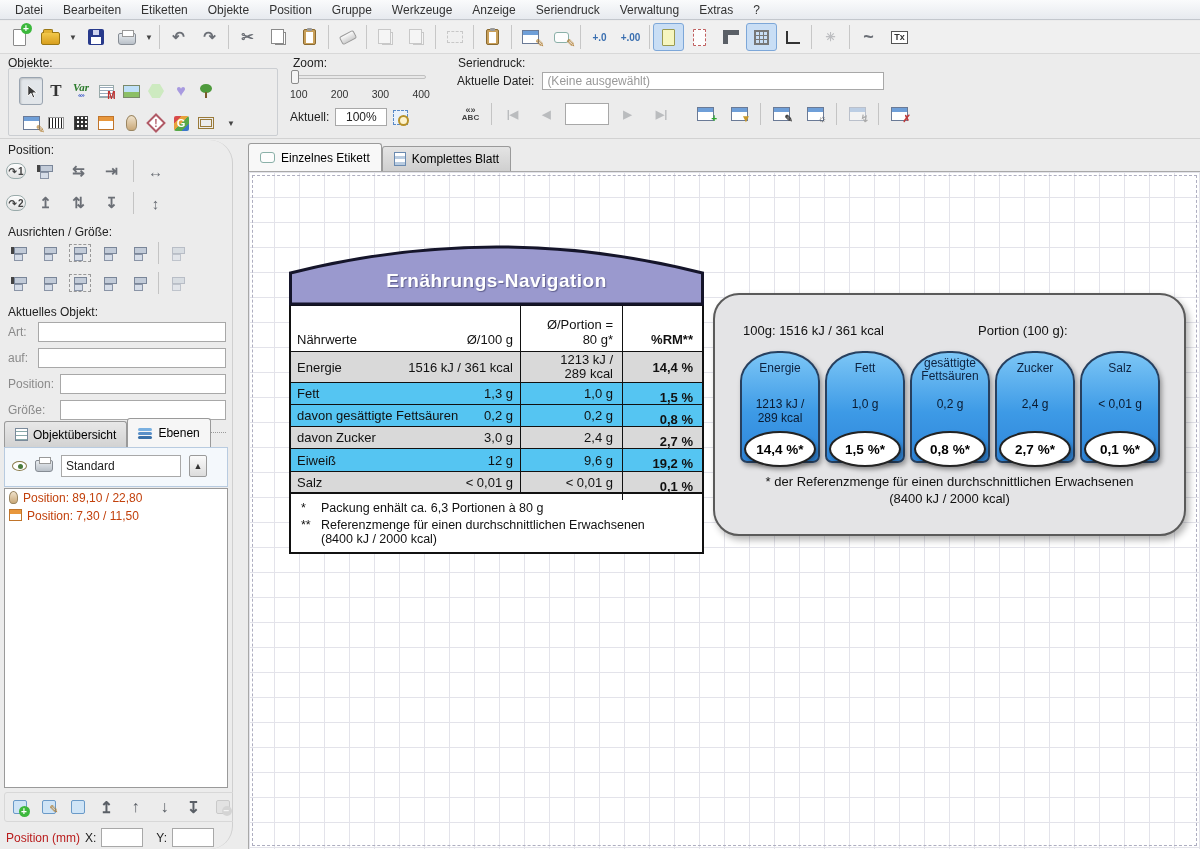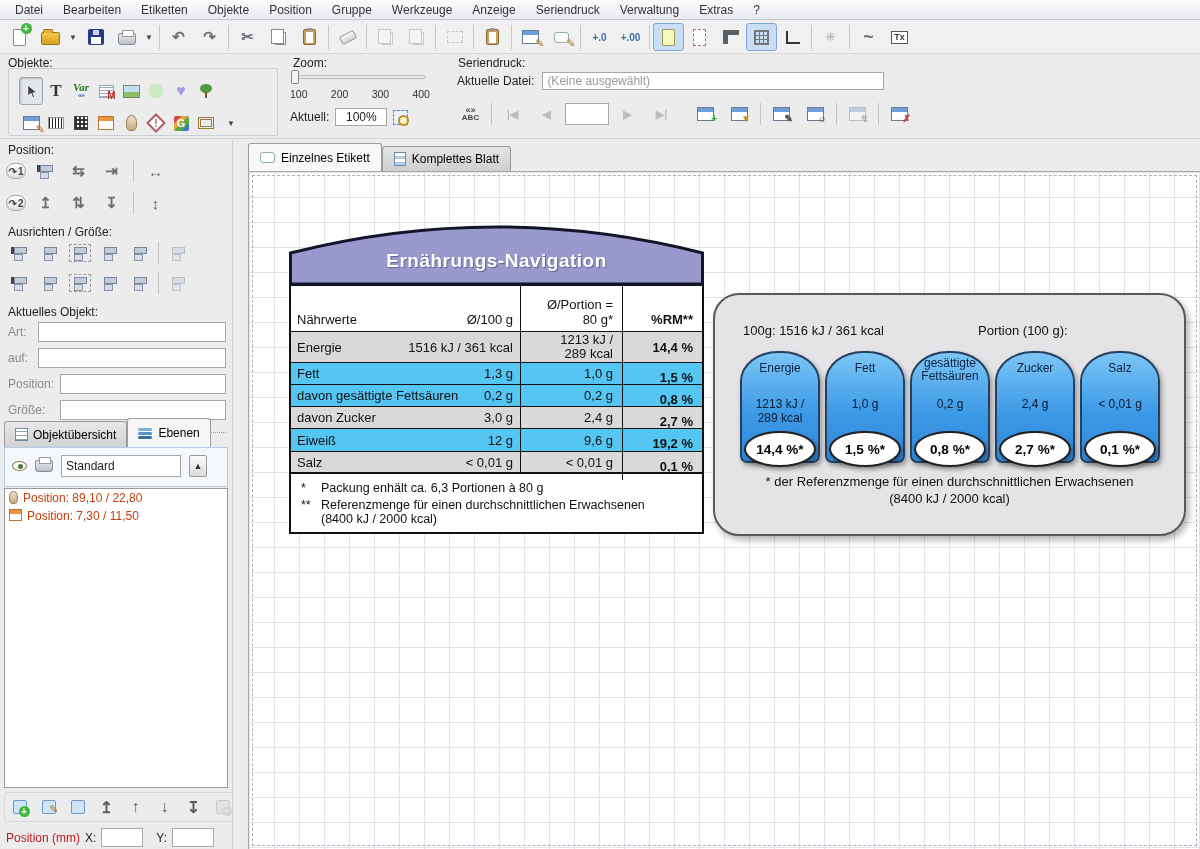--- a/index.html
+++ b/index.html
@@ -111,21 +111,21 @@
   .varT{font-family:"Liberation Serif",serif;font-size:11px;font-weight:bold;font-style:italic;color:#2a7a2a;line-height:8px;text-align:center;}
   .varT small{display:block;color:#3c5ac8;font-size:8px;letter-spacing:-1px;}
   .heartc{font-size:16px;color:#a89ae0;}
   
   .slider-track{position:absolute;height:4px;background:#e8e8e8;border:1px solid #c0c0c0;border-radius:2px;}
   .slider-thumb{position:absolute;width:8px;height:14px;background:#f4f4f4;border:1px solid #8a8a8a;border-radius:2px;}
   .ticks{position:absolute;display:flex;justify-content:space-between;font-size:10.5px;color:#333;}
   .inputbox{border:1px solid #a8a8a8;background:#fff;font-family:inherit;font-size:12px;color:#222;padding:1px 4px;}
   .gray-input{color:#999;}
   
-  .sidebar{position:absolute;left:0;top:140px;width:233px;height:709px;background:#ececec;border-right:1px solid #cfcfcf;}
+  .sidebar{position:absolute;left:0;top:140px;width:233px;height:709px;background:#ececec;border-right:1px solid #cfcfcf;border-radius:23px;}
   .sec-label{position:absolute;left:8px;font-size:12px;color:#222;}
   .sbtn{width:27px;height:26px;border:1px solid transparent;border-radius:3px;background:transparent;
     display:flex;align-items:center;justify-content:center;padding:0;}
   .vline{width:1px;height:22px;background:#c4c4c4;margin:0 2px;}
   .dotted-sep{position:absolute;left:4px;right:6px;border-top:1px dotted #9a9a9a;}
   .num-badge{width:20px;height:16px;border:1px solid #9aa;border-radius:8px;background:linear-gradient(#fdfdfd,#e2e2e2);
     font-size:10px;font-weight:bold;color:#444;display:flex;align-items:center;justify-content:center;gap:1px;}
   .ai{position:relative;width:20px;height:16px;}
   .ai::before{content:"";position:absolute;left:4px;top:2px;width:11px;height:5px;background:#c2cbd8;border:1px solid #7a8699;}
   .ai::after{content:"";position:absolute;left:4px;top:9px;width:7px;height:5px;background:#d6dde8;border:1px solid #8a94a6;}
@@ -153,21 +153,21 @@
     border:1px solid #9a9a9a;border-bottom:none;border-radius:3px 3px 0 0;background:linear-gradient(#e4e4e4,#cfcfcf);}
   .ctab.active{background:#f8f8f8;height:28px;}
   .i-label1{width:15px;height:11px;border:1.5px solid #8ab0a8;border-radius:3px;background:#fdfdfd;}
   .i-sheet{width:12px;height:14px;border:1px solid #6a8ab0;background:
     repeating-linear-gradient(0deg,#b8cbe0 0 3px,#fff 3px 6px);}
   .canvas{position:absolute;left:15px;top:31px;width:952px;height:678px;background:#fff;
     background-image:linear-gradient(#e3e3ea 1px,transparent 1px),linear-gradient(90deg,#e3e3ea 1px,transparent 1px);
     background-size:25px 25px;border-top:1px solid #a8a8a8;border-left:1px solid #a8a8a8;overflow:hidden;}
   .label-outline{position:absolute;inset:3px;border:1px dashed #aeaec0;pointer-events:none;}
   
-  .nlabel{position:absolute;left:40px;top:54px;width:449px;}
+  .nlabel{position:absolute;left:40px;top:74px;width:449px;}
   .banner{position:relative;width:415px;height:58px;}
   .banner-title{position:absolute;left:0;top:24px;width:100%;text-align:center;color:#fff;
     font-size:19px;font-weight:bold;letter-spacing:.5px;text-shadow:1px 1px 1px rgba(40,40,80,.5);}
   .ntable{width:415px;border:2px solid #111;background:#fff;font-size:13px;color:#111;}
   .nrow{display:flex;border-bottom:1px solid #111;}
   .nrow:last-child{border-bottom:none;}
   .c1{width:229px;display:flex;justify-content:space-between;align-items:center;padding:2px 7px 2px 6px;}
   .c2{width:102px;border-left:1.5px solid #111;display:flex;justify-content:flex-end;align-items:center;padding:2px 9px;text-align:right;}
   .c3{width:78px;border-left:1.5px solid #111;display:flex;justify-content:flex-end;align-items:center;padding:14px 7px;text-align:left;font-weight:bold;}
   .nrow.head{height:46px;border-bottom:1.5px solid #111;}

